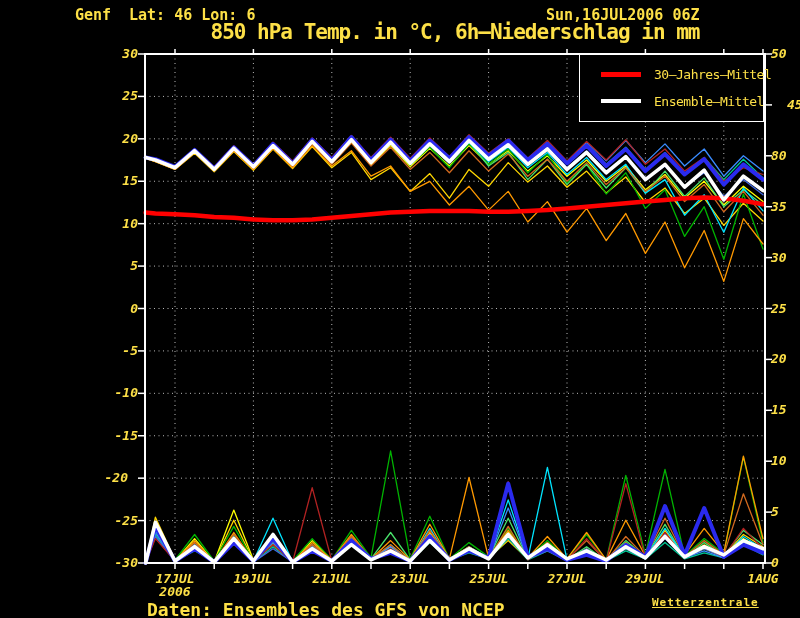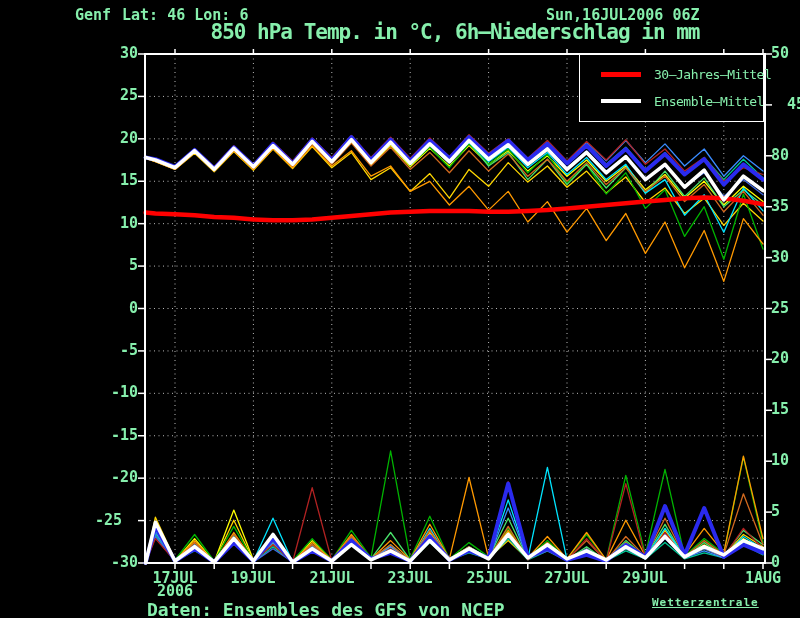--- a/index.html
+++ b/index.html
@@ -1,44 +1,44 @@
 <!DOCTYPE html>
 <html><head>
 <meta charset="utf-8">
 <style>
   html,body{margin:0;padding:0;background:#000;}
   .screen{
     position:relative;width:800px;height:618px;background:#000;overflow:hidden;
-    font-family:"DejaVu Sans Mono","Liberation Mono",monospace;color:#86efac;
+    font-family:"DejaVu Sans Mono","Liberation Mono",monospace;color:#fde047;
   }
   .abs{position:absolute;}
   .hdr{font-size:15px;font-weight:bold;letter-spacing:0px;white-space:pre;}
   .title{font-size:21px;font-weight:bold;letter-spacing:-1px;text-align:center;white-space:nowrap;}
-  .ticklabel{font-size:15px;font-weight:bold;line-height:13px;white-space:nowrap;}
+  .ticklabel{font-size:13px;font-weight:bold;line-height:13px;white-space:nowrap;font-style:italic;}
   .yleft{width:44px;text-align:right;}
   .xlab{width:60px;text-align:center;}
   .credit{font-size:18px;font-weight:bold;white-space:pre;}
   .brand{font-size:11px;font-weight:bold;letter-spacing:1px;white-space:pre;text-decoration:underline;}
   .legendbox{
     position:absolute;left:579px;top:54px;width:185px;height:68px;
     background:#000;border:1px solid #fff;box-sizing:border-box;
     display:flex;flex-direction:column;justify-content:space-evenly;padding:2px 0;
   }
   .legrow{display:flex;align-items:center;height:18px;}
   .legswatch{width:40px;margin-left:21px;margin-right:13px;flex:none;}
   .leglabel{font-size:13px;font-weight:normal;white-space:nowrap;letter-spacing:-0.5px;text-align:right;}
   svg{position:absolute;left:0;top:0;}
 </style>
 </head>
 <body>
 
 <div class="screen">
 
   <div class="abs hdr" style="left:75px;top:6px;">Genf</div>
-  <div class="abs hdr" style="left:122px;top:6px;">Lat: 46 Lon: 6</div>
+  <div class="abs hdr" style="left:129px;top:6px;">Lat: 46 Lon: 6</div>
   <div class="abs hdr" style="left:546px;top:6px;">Sun,16JUL2006 06Z</div>
 
   <div class="abs title" style="left:145px;top:20px;width:620px;">850 hPa Temp. in °C, 6h–Niederschlag in mm</div>
 
   <svg id="chart" width="800" height="618" viewBox="0 0 800 618">
       <line x1="145" x2="765" y1="96.41666666666666" y2="96.41666666666666" stroke="#b9b9b9" stroke-width="1" stroke-dasharray="1 3.5"></line>
       <line x1="145" x2="765" y1="138.83333333333331" y2="138.83333333333331" stroke="#b9b9b9" stroke-width="1" stroke-dasharray="1 3.5"></line>
       <line x1="145" x2="765" y1="181.25" y2="181.25" stroke="#b9b9b9" stroke-width="1" stroke-dasharray="1 3.5"></line>
       <line x1="145" x2="765" y1="223.66666666666666" y2="223.66666666666666" stroke="#b9b9b9" stroke-width="1" stroke-dasharray="1 3.5"></line>
       <line x1="145" x2="765" y1="266.08333333333337" y2="266.08333333333337" stroke="#b9b9b9" stroke-width="1" stroke-dasharray="1 3.5"></line>
@@ -139,22 +139,22 @@
       <div class="abs ticklabel yleft" style="left:94px;top:47px;">30</div>
       <div class="abs ticklabel yleft" style="left:94px;top:89px;">25</div>
       <div class="abs ticklabel yleft" style="left:94px;top:132px;">20</div>
       <div class="abs ticklabel yleft" style="left:94px;top:174px;">15</div>
       <div class="abs ticklabel yleft" style="left:94px;top:217px;">10</div>
       <div class="abs ticklabel yleft" style="left:94px;top:259px;">5</div>
       <div class="abs ticklabel yleft" style="left:94px;top:302px;">0</div>
       <div class="abs ticklabel yleft" style="left:94px;top:344px;">-5</div>
       <div class="abs ticklabel yleft" style="left:94px;top:386px;">-10</div>
       <div class="abs ticklabel yleft" style="left:94px;top:429px;">-15</div>
-      <div class="abs ticklabel yleft" style="left:94px;top:471px;">-20</div>
-      <div class="abs ticklabel yleft" style="left:78px;top:514px;">-25</div>
+      <div class="abs ticklabel yleft" style="left:84px;top:471px;">-20</div>
+      <div class="abs ticklabel yleft" style="left:94px;top:514px;">-25</div>
       <div class="abs ticklabel yleft" style="left:94px;top:556px;text-align:right;">-30</div>
       <div class="abs ticklabel " style="left:771px;top:47px;">50</div>
       <div class="abs ticklabel " style="left:771px;top:98px;margin-left:16px;">45</div>
       <div class="abs ticklabel " style="left:771px;top:149px;">80</div>
       <div class="abs ticklabel " style="left:771px;top:200px;">35</div>
       <div class="abs ticklabel " style="left:771px;top:251px;">30</div>
       <div class="abs ticklabel " style="left:771px;top:302px;">25</div>
       <div class="abs ticklabel " style="left:771px;top:352px;">20</div>
       <div class="abs ticklabel " style="left:771px;top:403px;">15</div>
       <div class="abs ticklabel " style="left:771px;top:454px;">10</div>

